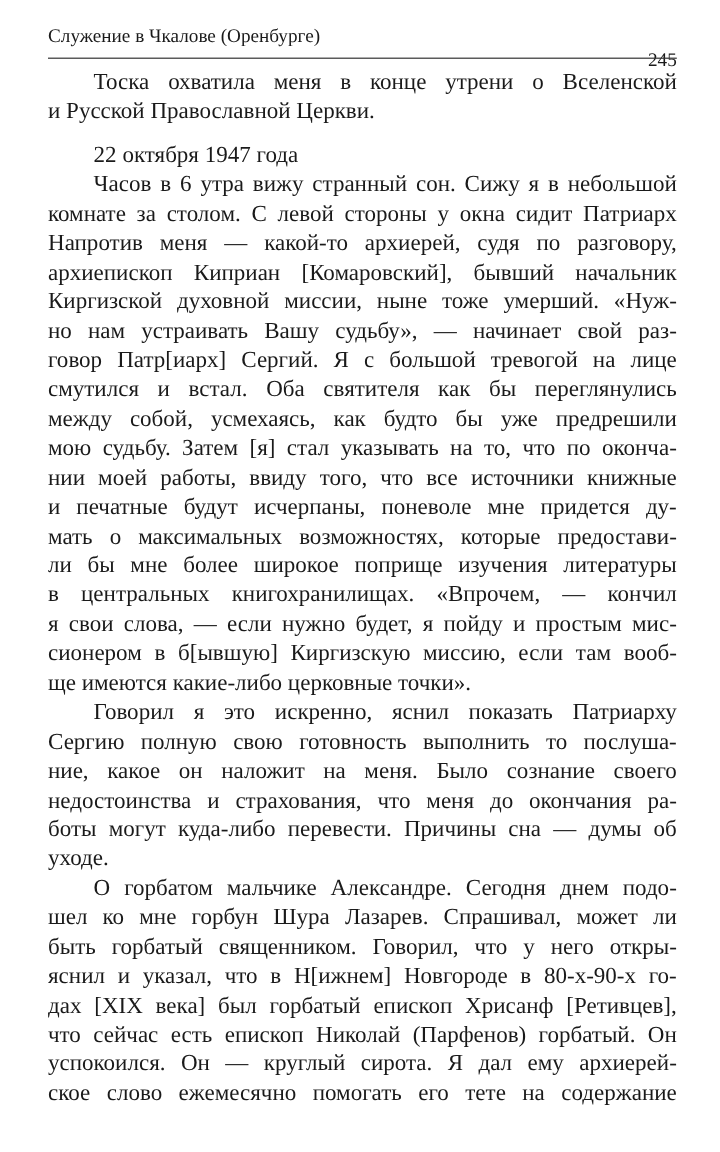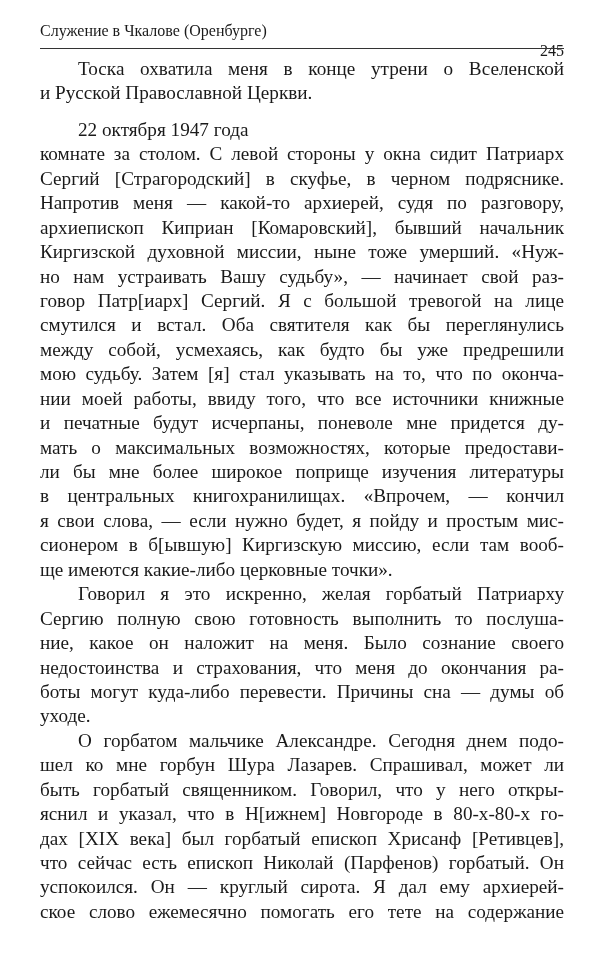--- a/index.html
+++ b/index.html
@@ -27,51 +27,51 @@
   <div class="body" id="body">
       <div>
         <span class="line ind">Тоска охватила меня в конце утрени о Вселенской</span>
         <span class="line last">и Русской Православной Церкви.</span>
       </div>
       <div class="gap"></div>
       <div>
         <span class="line ind last">22 октября 1947 года</span>
       </div>
       <div>
+        <span class="line ind">Часов в 6 утра вижу странный сон. Сижу я в небольшой</span>
         <span class="line">комнате за столом. С левой стороны у окна сидит Патриарх</span>
-        <span class="line">Сергий [Страгородский] в скуфье, в черном подряснике.</span>
         <span class="line">Напротив меня — какой-то архиерей, судя по разговору,</span>
         <span class="line">архиепископ Киприан [Комаровский], бывший начальник</span>
         <span class="line">Киргизской духовной миссии, ныне тоже умерший. «Нуж-</span>
         <span class="line">но нам устраивать Вашу судьбу», — начинает свой раз-</span>
         <span class="line">говор Патр[иарх] Сергий. Я с большой тревогой на лице</span>
         <span class="line">смутился и встал. Оба святителя как бы переглянулись</span>
         <span class="line">между собой, усмехаясь, как будто бы уже предрешили</span>
         <span class="line">мою судьбу. Затем [я] стал указывать на то, что по оконча-</span>
         <span class="line">нии моей работы, ввиду того, что все источники книжные</span>
         <span class="line">и печатные будут исчерпаны, поневоле мне придется ду-</span>
         <span class="line">мать о максимальных возможностях, которые предостави-</span>
         <span class="line">ли бы мне более широкое поприще изучения литературы</span>
         <span class="line">в центральных книгохранилищах. «Впрочем, — кончил</span>
         <span class="line">я свои слова, — если нужно будет, я пойду и простым мис-</span>
         <span class="line">сионером в б[ывшую] Киргизскую миссию, если там вооб-</span>
         <span class="line last">ще имеются какие-либо церковные точки».</span>
       </div>
       <div>
-        <span class="line ind">Говорил я это искренно, желая горбатый Патриарху</span>
+        <span class="line ind">Говорил я это искренно, яснил показать Патриарху</span>
         <span class="line">Сергию полную свою готовность выполнить то послуша-</span>
         <span class="line">ние, какое он наложит на меня. Было сознание своего</span>
         <span class="line">недостоинства и страхования, что меня до окончания ра-</span>
         <span class="line">боты могут куда-либо перевести. Причины сна — думы об</span>
         <span class="line last">уходе.</span>
       </div>
       <div>
         <span class="line ind">О горбатом мальчике Александре. Сегодня днем подо-</span>
         <span class="line">шел ко мне горбун Шура Лазарев. Спрашивал, может ли</span>
         <span class="line">быть горбатый священником. Говорил, что у него откры-</span>
-        <span class="line">яснил и указал, что в Н[ижнем] Новгороде в 80-х-80-х го-</span>
+        <span class="line">яснил и указал, что в Н[ижнем] Новгороде в 80-х-90-х го-</span>
         <span class="line">дах [XIX века] был горбатый епископ Хрисанф [Ретивцев],</span>
         <span class="line">что сейчас есть епископ Николай (Парфенов) горбатый. Он</span>
         <span class="line">успокоился. Он — круглый сирота. Я дал ему архиерей-</span>
         <span class="line">ское слово ежемесячно помогать его тете на содержание</span>
       </div>
     </div>
 </div>
 
 </body></html>

